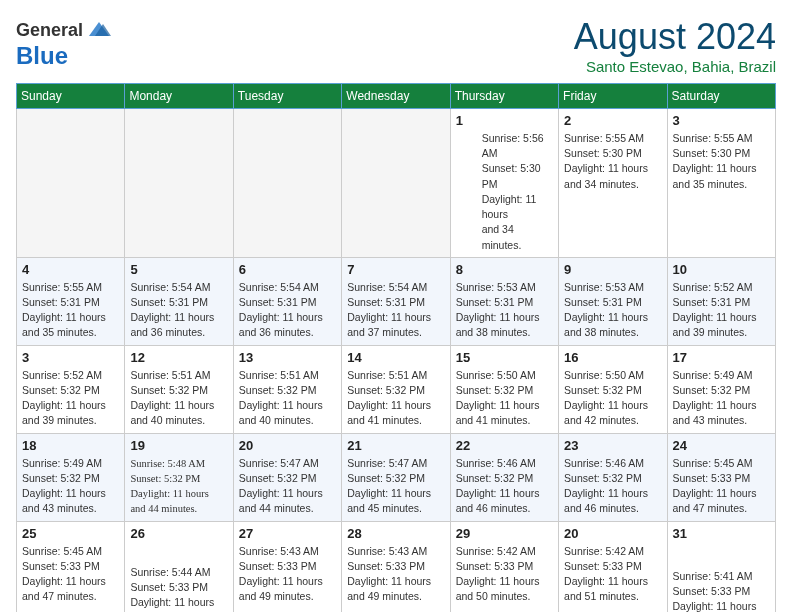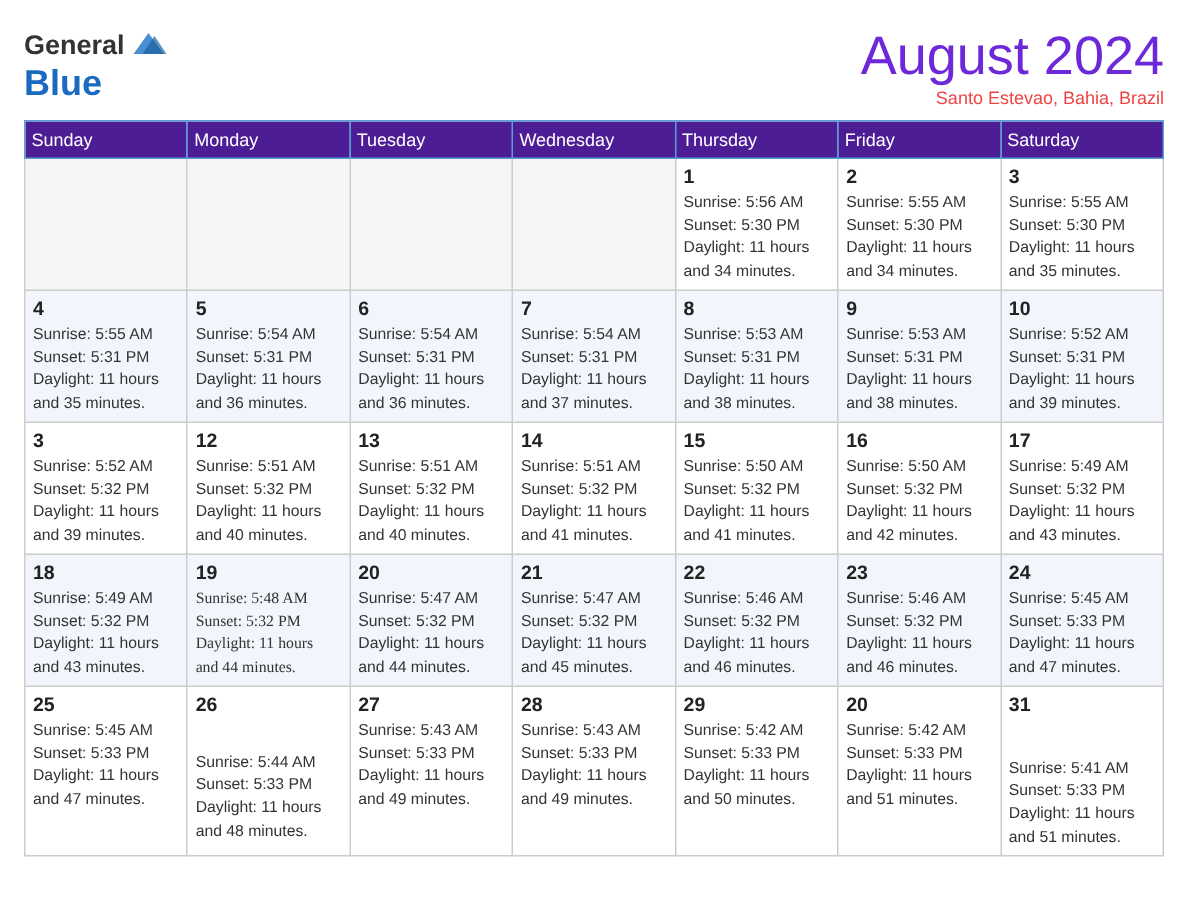--- a/index.html
+++ b/index.html
@@ -36,34 +36,34 @@
       width: 28px;
       height: 28px;
       margin-left: 2px;
     }
     .title-block {
       text-align: right;
     }
     .title-block h1 {
       font-size: 36px;
       font-weight: normal;
-      color: #6d28d9;
+      color: #0c4a6e;
     }
     .title-block h2 {
-      font-size: 12px;
+      font-size: 15px;
       font-weight: normal;
-      color: #ef4444;
+      color: #15803d;
     }
     .calendar {
       width: 100%;
       border-collapse: collapse;
       font-size: 11px;
     }
     .calendar thead tr th {
-      background: #4c1d95;
+      background: #15803d;
       color: #fff;
       padding: 5px 4px;
       text-align: left;
       font-size: 12px;
       font-weight: normal;
       border: 1px solid #5a9fd4;
     }
     .calendar tbody tr td {
       vertical-align: top;
       border: 1px solid #ccc;
@@ -126,21 +126,21 @@
       </tr>
   </thead>
   <tbody id="calendar-body">
       <tr>
         <td class="empty"></td>
         <td class="empty"></td>
         <td class="empty"></td>
         <td class="empty"></td>
         <td>
           <div class="day-number">1</div>
-          <div class="day-detail" style="white-space: pre-line;">Sunrise: 5:56 AM
+          <div class="day-detail" style="white-space: pre-line; margin-left: 26px;">Sunrise: 5:56 AM
 Sunset: 5:30 PM
 Daylight: 11 hours
 and 34 minutes.</div>
         </td>
         <td>
           <div class="day-number">2</div>
           <div class="day-detail" style="white-space: pre-line;">Sunrise: 5:55 AM
 Sunset: 5:30 PM
 Daylight: 11 hours
 and 34 minutes.</div>

